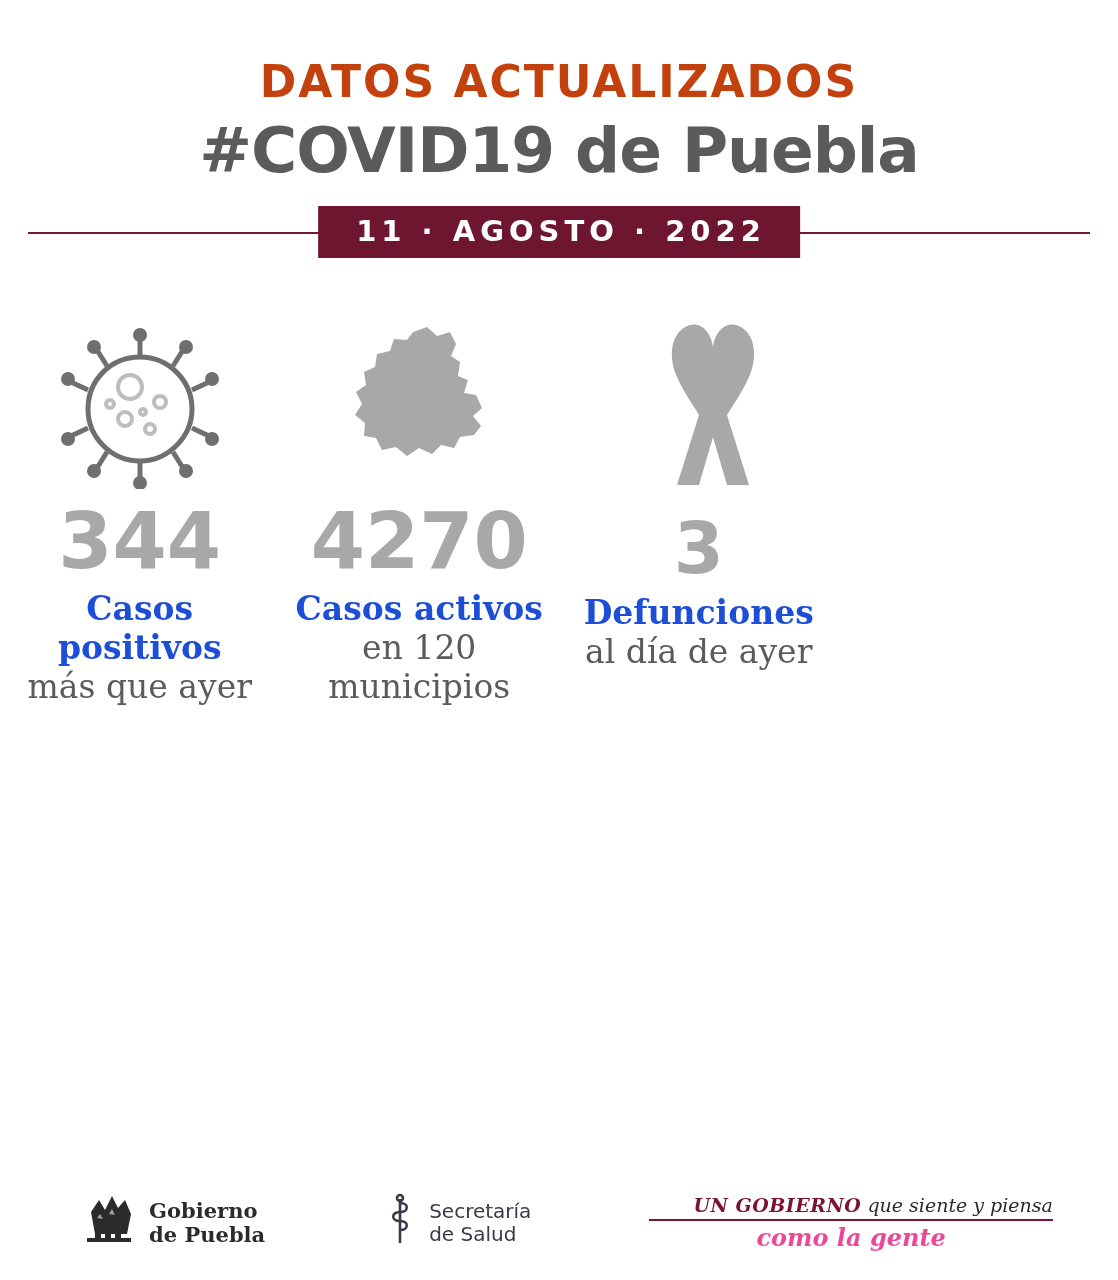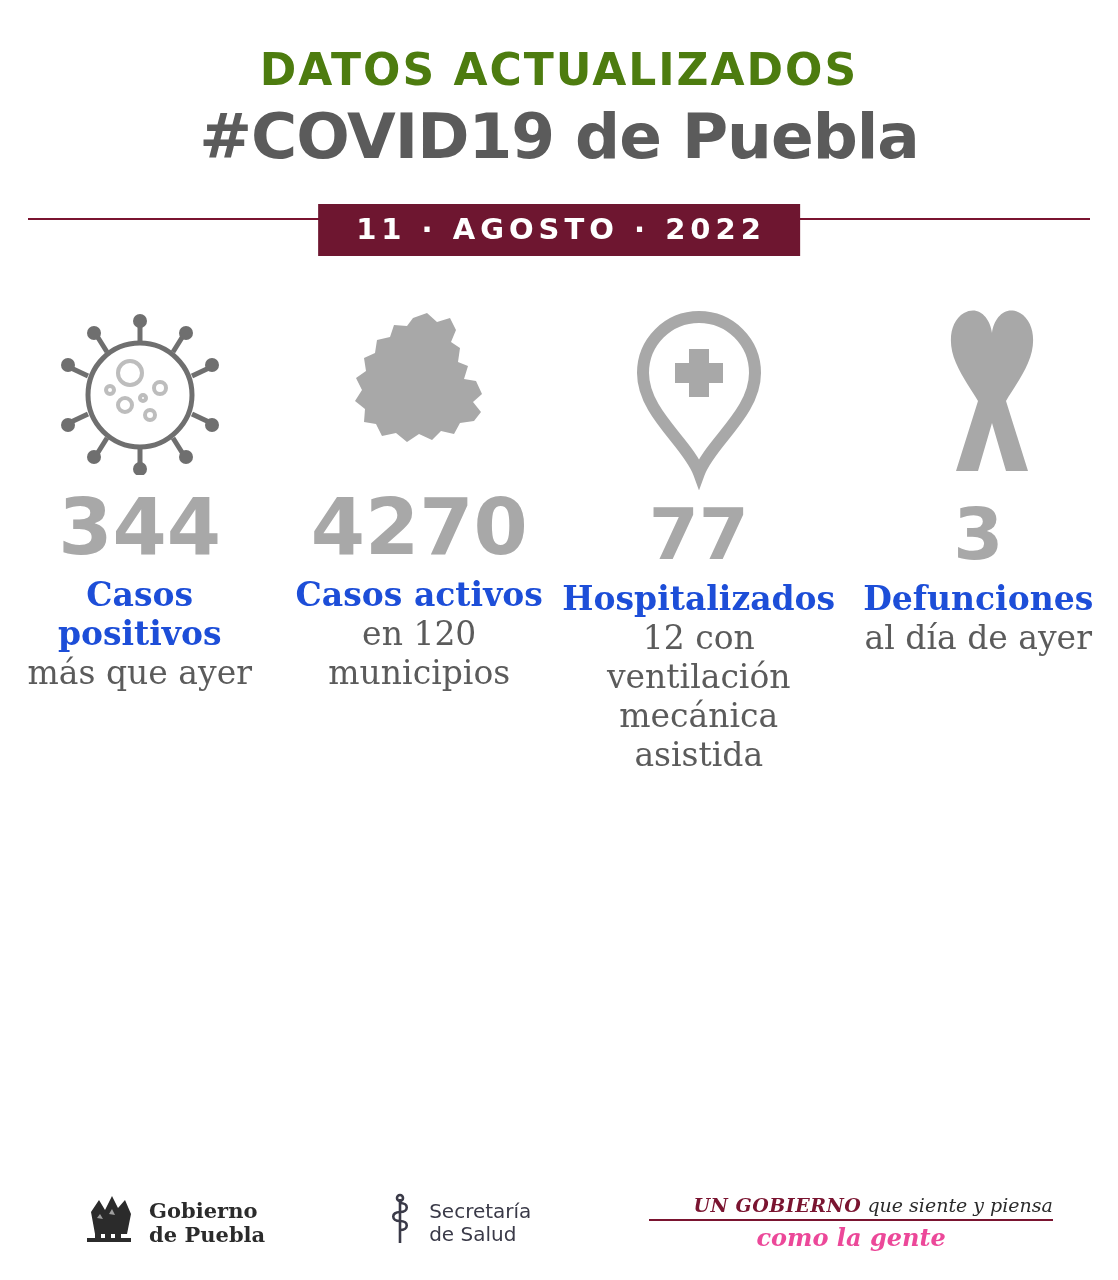--- a/index.html
+++ b/index.html
@@ -19,23 +19,23 @@
   
   .header {
     padding-top: 46px;
     text-align: center;
   }
   .kicker {
     font-family: "DejaVu Sans", sans-serif;
     font-weight: bold;
     font-size: 44px;
     letter-spacing: 2px;
-    color: #4d7c0f;
+    color: #c2410c;
     line-height: 1;
-    margin: 2px;
+    margin: 14px;
   }
   .title {
     font-family: "DejaVu Sans", sans-serif;
     font-weight: bold;
     font-size: 63px;
     letter-spacing: -1px;
     color: #5b5b5b;
     line-height: 1.05;
     margin: 12px 0 0 0;
   }
@@ -48,21 +48,21 @@
   .date-rule {
     position: absolute;
     top: 26px;
     left: 28px;
     right: 28px;
     height: 2px;
     background: #7a1430;
   }
   .date-badge {
     position: absolute;
-    top: 12px;
+    top: 0;
     left: 50%;
     transform: translateX(-50%);
     background: #6e1630;
     color: #ffffff;
     font-family: "DejaVu Sans", sans-serif;
     font-weight: bold;
     font-size: 29px;
     letter-spacing: 5px;
     padding: 11px 34px 12px 38px;
     line-height: 1;
@@ -241,32 +241,20 @@
     <div class="icon-wrap">
       <svg width="160" height="165" viewBox="0 0 160 165" aria-hidden="true">
         <path fill="#a8a8a8" d="M74 8 l14 -5 l10 9 l13 -4 l6 12 l-5 12 l9 6 l-2 14 l10 4 l-4 13 l12 2 l6 13 l-9 8 l8 10 l-7 9 l-14 2 l-6 11 l-13 -3 l-9 9 l-13 -6 l-12 8 l-11 -9 l-14 3 l-6 -12 l-12 -2 l1 -13 l-10 -8 l7 -11 l-6 -12 l10 -7 l-2 -13 l11 -5 l2 -13 l13 -3 l4 -12 l13 1 z"></path>
       </svg>
     </div>
     <div class="big-number">4270</div>
     <div class="label-strong">Casos activos</div>
     <div class="label-light">en 120 municipios</div>
   </div>
 
-  <div class="cell row2">
-    <div class="icon-wrap">
-      <svg width="160" height="185" viewBox="0 0 160 185" aria-hidden="true">
-        <path fill="none" stroke="#a8a8a8" stroke-width="12" d="M80 12 c-31 0 -56 25 -56 56 c0 40 45 70 56 100 c11 -30 56 -60 56 -100 c0 -31 -25 -56 -56 -56 z"></path>
-        <path fill="#a8a8a8" d="M70 44 h20 v14 h14 v20 h-14 v14 h-20 v-14 h-14 v-20 h14 z"></path>
-      </svg>
-    </div>
-    <div class="big-number">77</div>
-    <div class="label-strong">Hospitalizados</div>
-    <div class="label-light">12 con ventilación</div>
-    <div class="label-light">mecánica asistida</div>
-  </div>
 
   <div class="cell row2">
     <div class="icon-wrap">
       <svg width="140" height="185" viewBox="0 0 140 185" aria-hidden="true">
         <path fill="#a8a8a8" d="M70 96 c-6 -10 -16 -24 -22 -38 c-9 -20 -6 -42 8 -50 c14 -8 26 4 28 20 c2 -16 14 -28 28 -20 c14 8 17 30 8 50 c-6 14 -16 28 -22 38 l22 70 h-22 l-14 -48 l-14 48 h-22 z"></path>
         <path fill="#ffffff" d="M70 92 l8 14 l-8 12 l-8 -12 z" opacity="0"></path>
       </svg>
     </div>
     <div class="big-number">3</div>
     <div class="label-strong">Defunciones</div>

